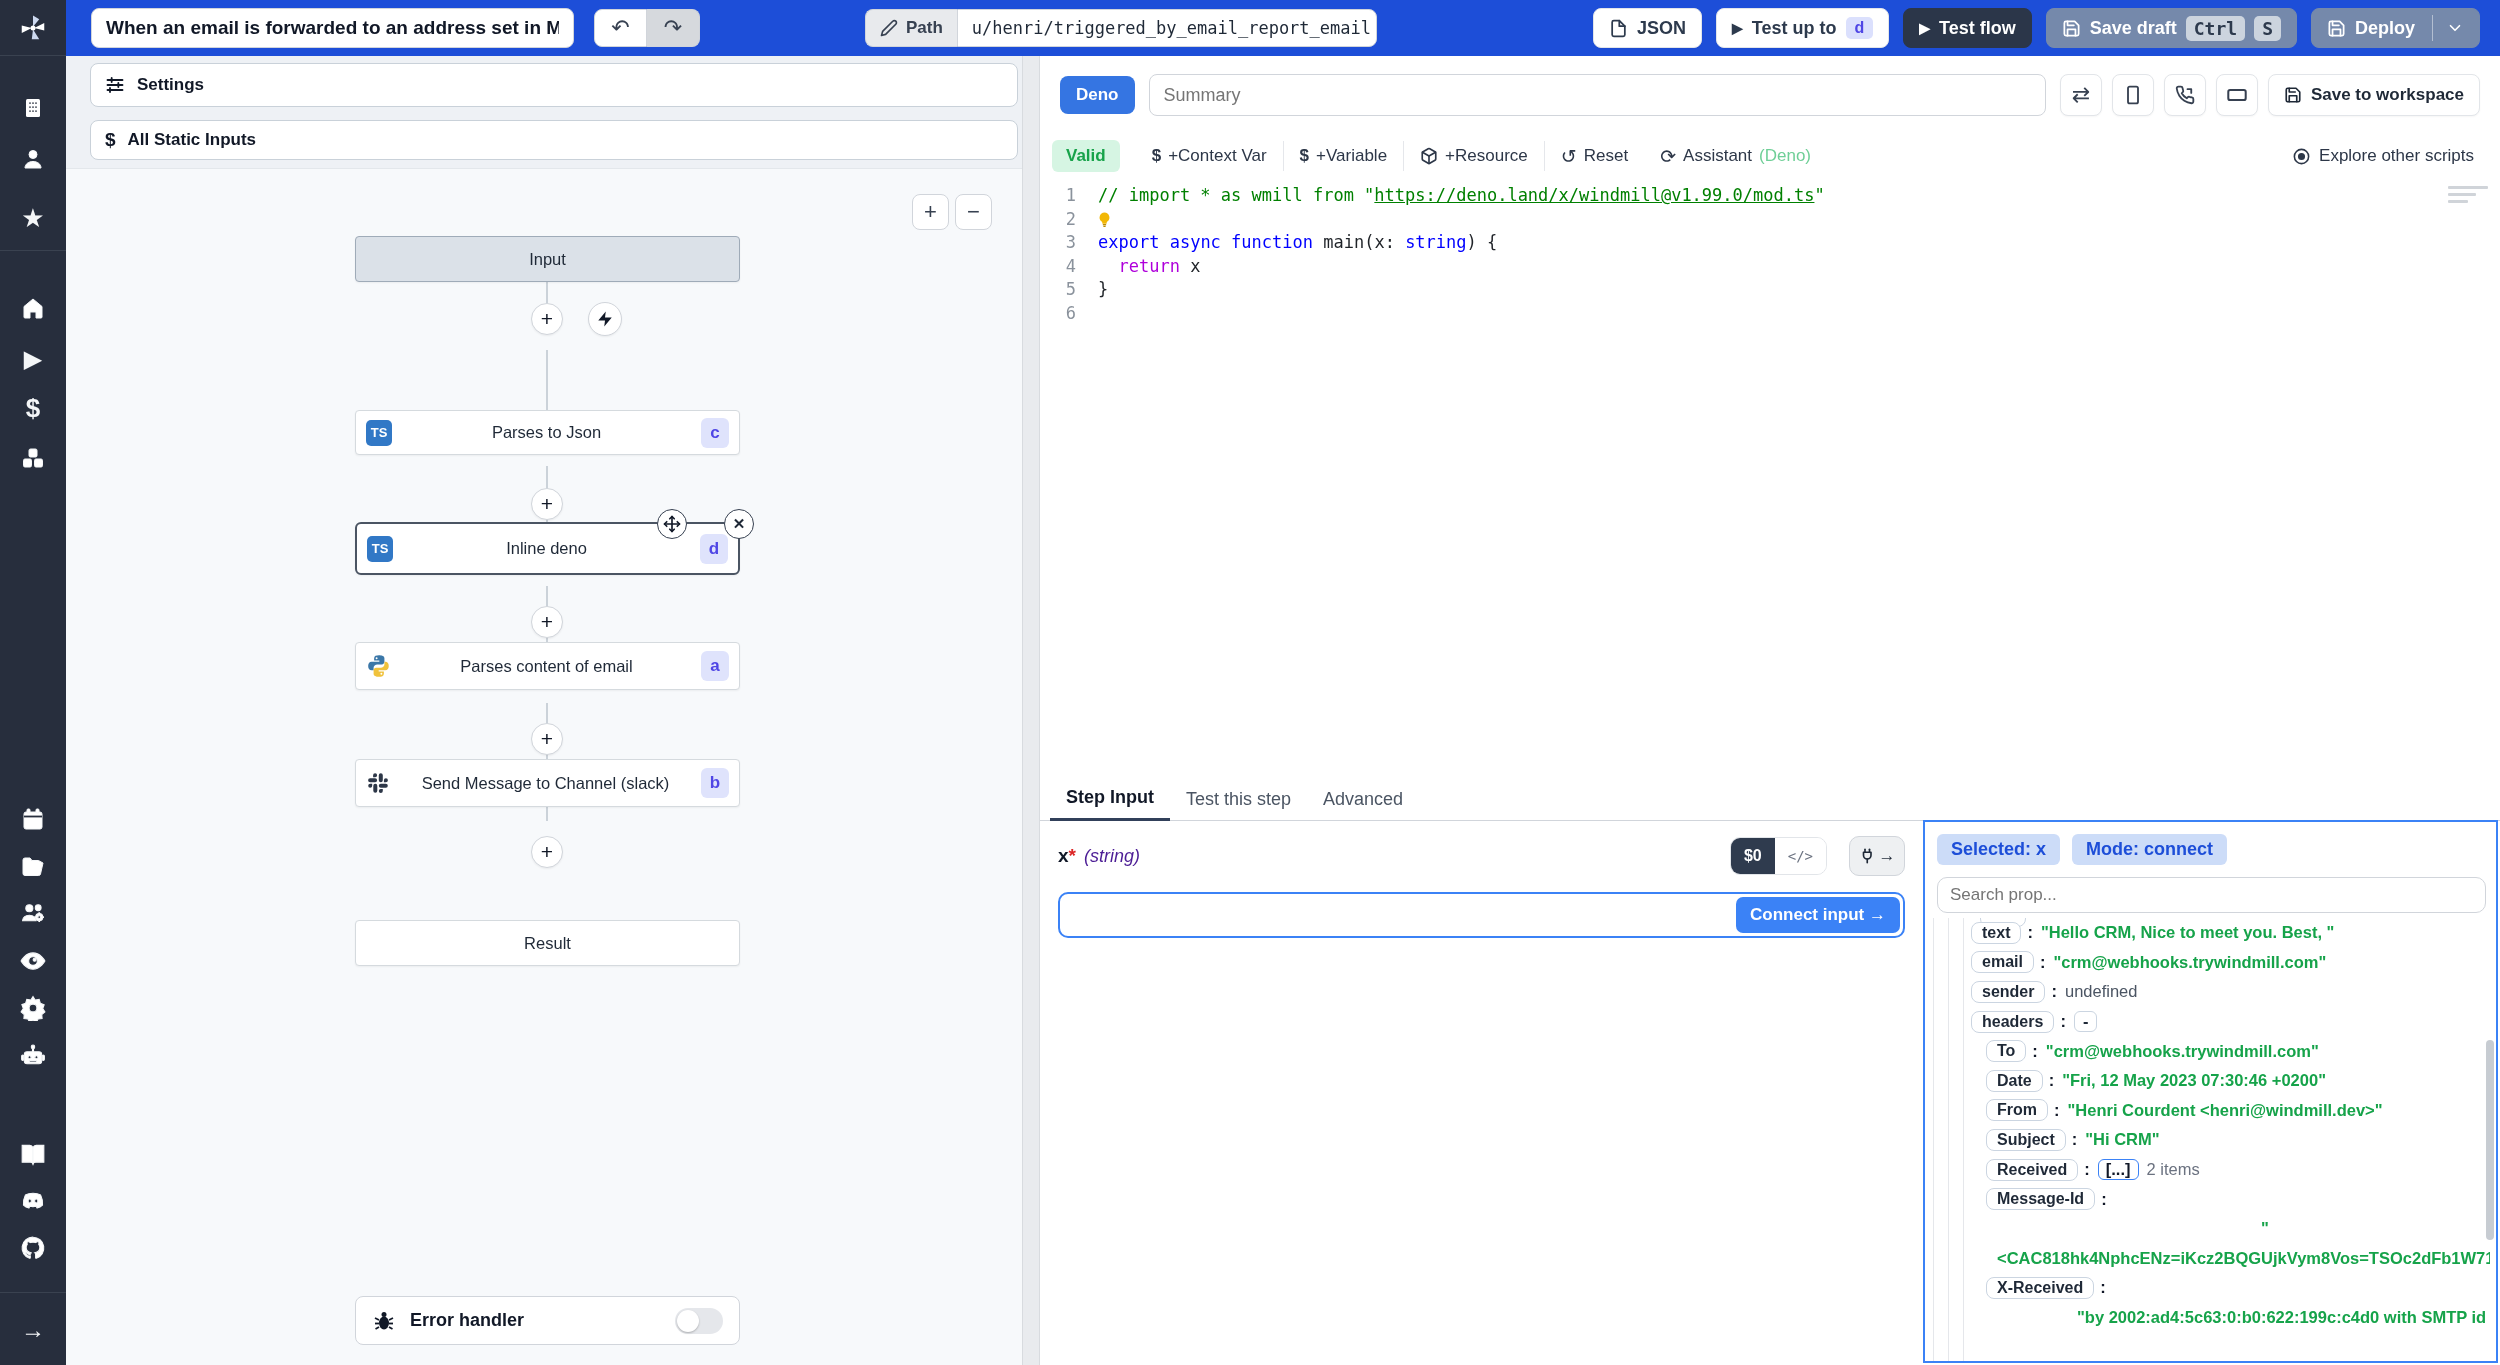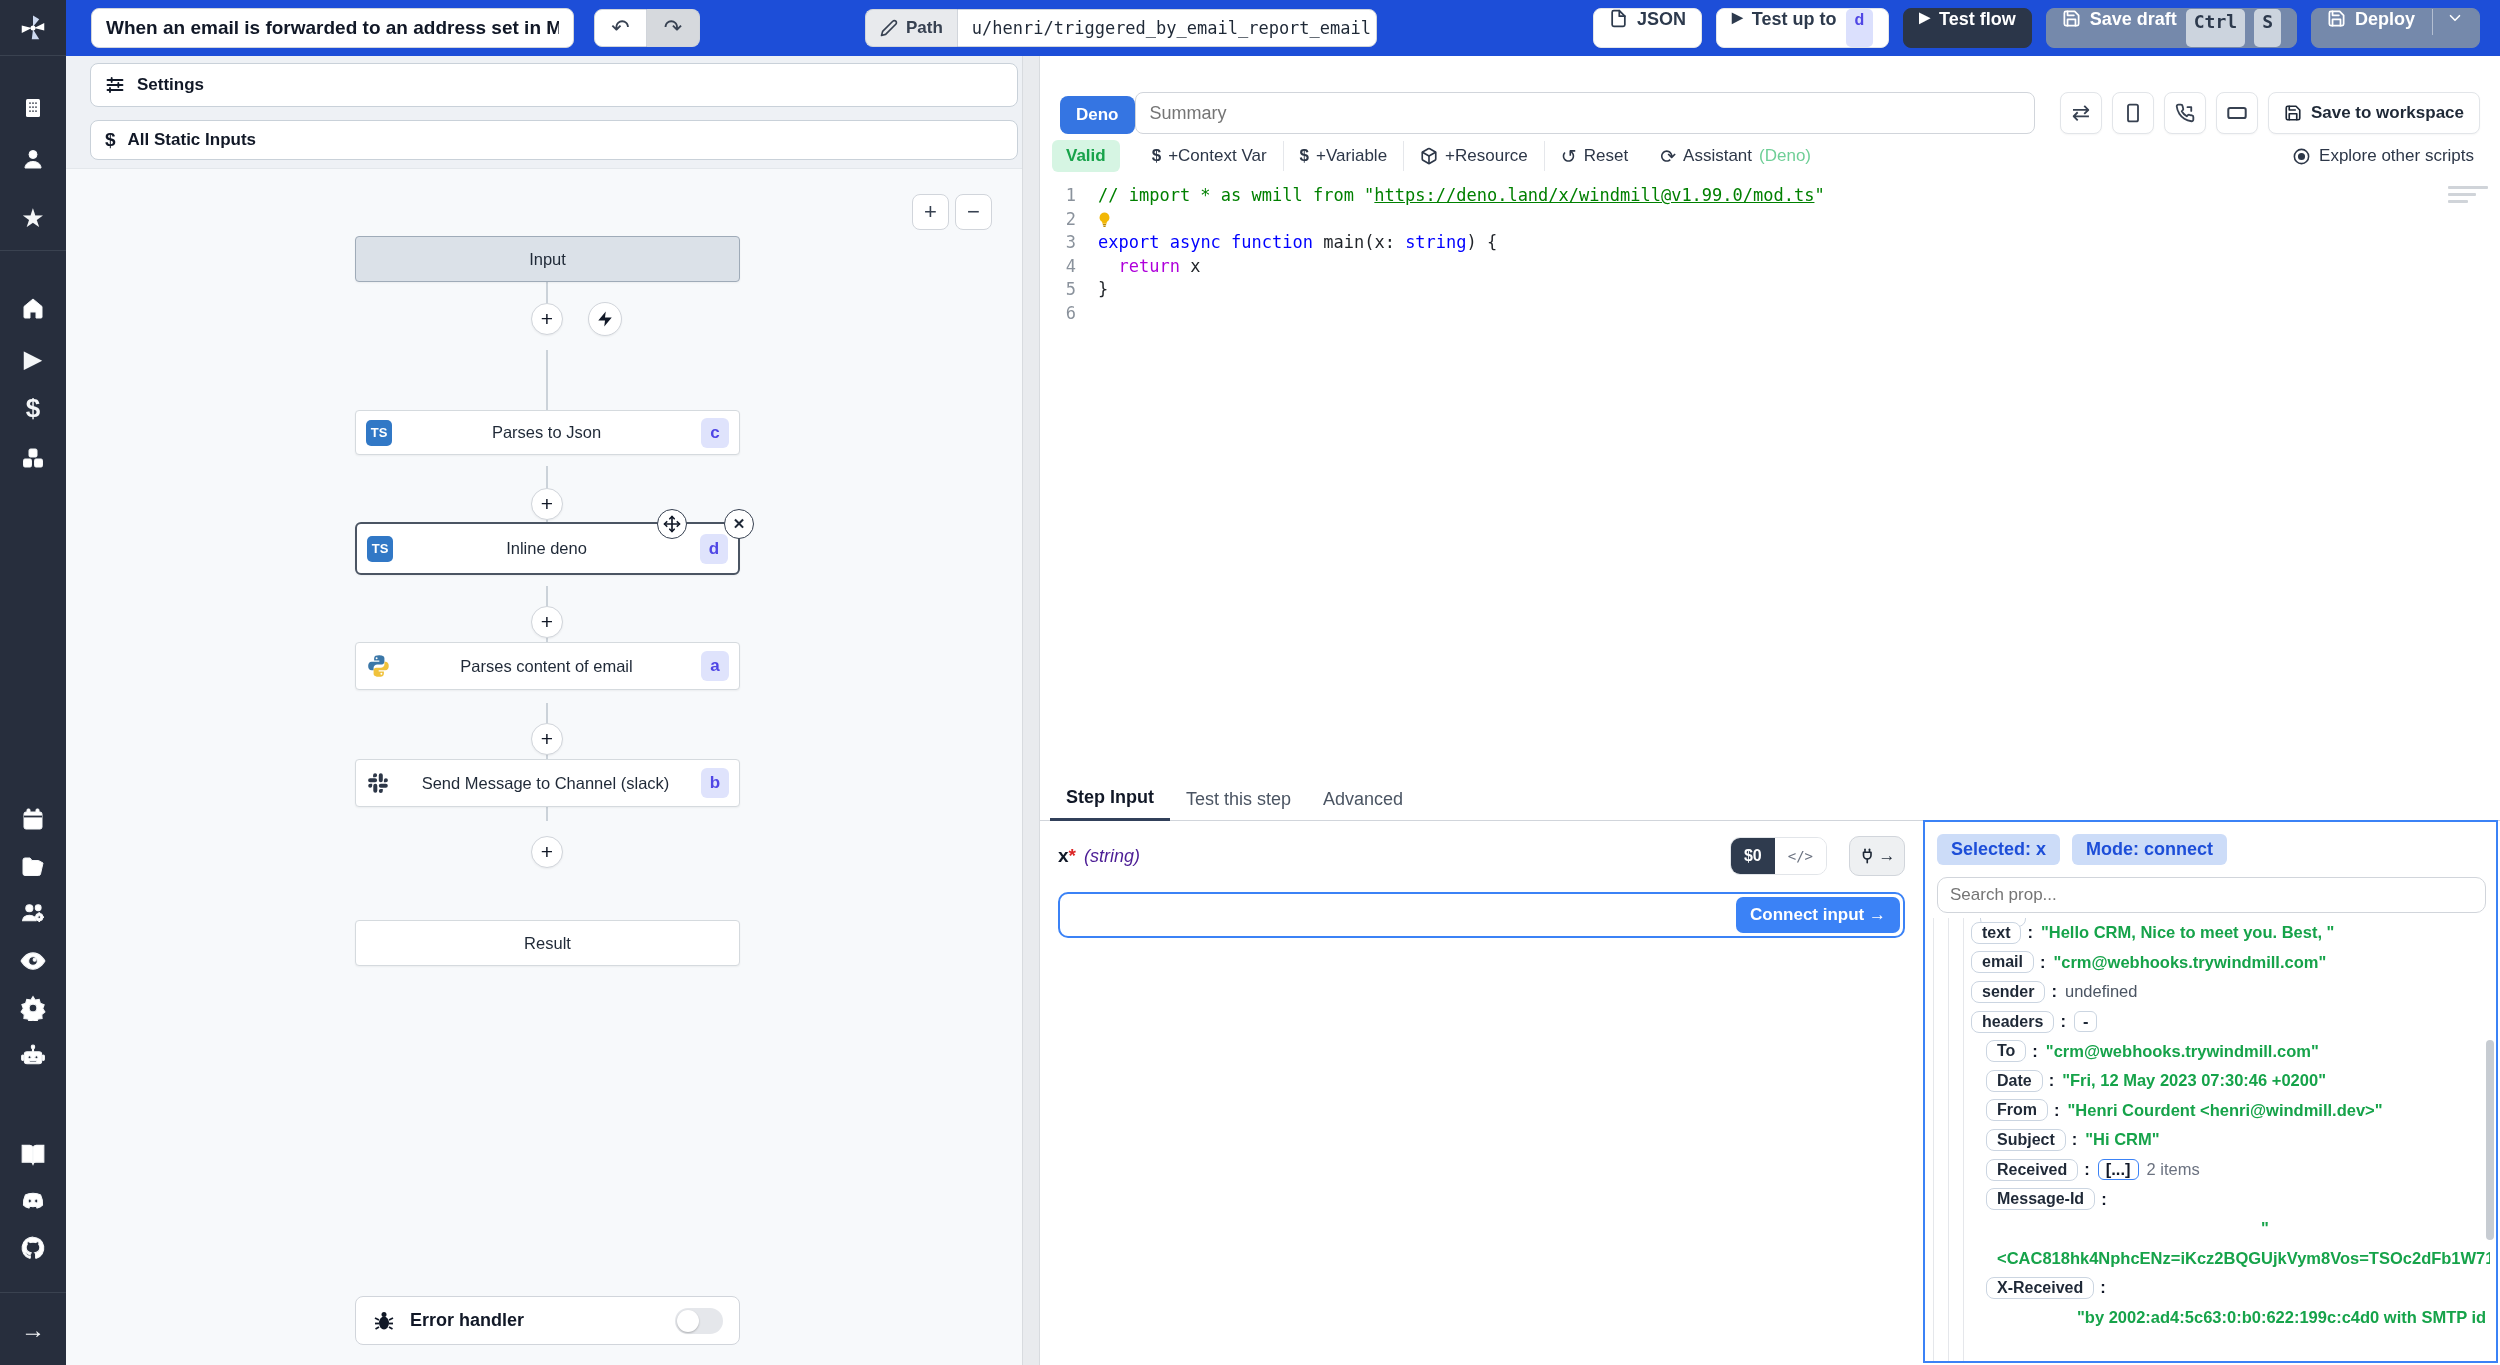--- a/index.html
+++ b/index.html
@@ -19,21 +19,21 @@
   .topbar { position:absolute; left:66px; top:0; right:0; height:56px; background:#1d4ed8; display:flex; align-items:center; z-index:20; }
   .title-input { position:absolute; left:25px; top:8px; width:483px; height:40px; border:1px solid #d1d5db; border-radius:8px; padding:0 14px; font-size:19px; font-weight:700; color:#111827; font-family:"Liberation Sans",sans-serif; }
   .undo-redo { position:absolute; left:528px; top:9px; display:flex; }
   .ur-btn { width:53px; height:38px; display:flex; align-items:center; justify-content:center; border:1px solid #d1d5db; font-size:22px; color:#374151; background:#fff; }
   .ur-btn.undo { border-radius:8px 0 0 8px; }
   .ur-btn.redo { border-radius:0 8px 8px 0; background:#d6d9dd; border-left:none; }
   .path-widget { position:absolute; left:799px; top:9px; height:38px; display:flex; align-items:stretch; }
   .path-label { display:flex; align-items:center; gap:8px; background:#e8eaed; border:1px solid #d1d5db; border-right:none; border-radius:8px 0 0 8px; padding:0 14px; font-size:17px; font-weight:600; color:#374151; }
   .path-value { display:flex; align-items:center; background:#fff; border:1px solid #d1d5db; border-radius:0 8px 8px 0; padding:0 14px; font-family:"DejaVu Sans Mono",monospace; font-size:17px; color:#1f2937; width:420px; }
   .tb-right { position:absolute; right:20px; top:8px; display:flex; gap:14px; align-items:center; }
-  .tb-btn { height:40px; display:flex; gap:9px; border-radius:8px; padding:0 15px; font-size:18px; font-weight:700; cursor:pointer; }
+  .tb-btn { height:40px; display:flex; align-items:center; gap:9px; border-radius:8px; padding:0 15px; font-size:18px; font-weight:700; cursor:pointer; }
   .tb-btn.light { background:#fff; border:1px solid #e2e5e9; color:#2d3a4d; box-shadow:0 1px 2px rgba(0,0,0,.04); }
   .tb-btn.dark { background:#2b3649; color:#fff; border:1px solid #2b3649; }
   .tb-btn.steel { background:#7589ab; color:#fff; border:1px solid #7589ab; }
   .chip-d { background:#dbe0fd; color:#4f46e5; border-radius:5px; padding:2px 9px; font-size:16px; font-weight:700; }
   .kbd { background:#ccd4de; color:#2d3a4d; border-radius:5px; padding:2px 8px; font-family:"DejaVu Sans Mono",monospace; font-size:18px; font-weight:700; }
   .deploy-sep { width:1px; height:26px; background:rgba(255,255,255,.45); margin:0 4px 0 8px; }
   .play-glyph { font-size:14px; }
 
   
   .flow-panel { position:absolute; left:66px; top:44px; width:956px; bottom:0; background:#eef1f5; }
@@ -52,21 +52,21 @@
   .node-tool { position:absolute; width:30px; height:30px; background:#fff; border:1.5px solid #374151; border-radius:50%; display:flex; align-items:center; justify-content:center; z-index:5; cursor:pointer; }
   .errcard { position:absolute; left:289px; width:385px; height:49px; background:#fff; border:1px solid #d1d5db; border-radius:8px; display:flex; align-items:center; gap:14px; padding:0 16px; font-size:18px; font-weight:700; color:#111827; }
   .toggle { margin-left:auto; width:48px; height:26px; background:#e5e7eb; border-radius:13px; position:relative; cursor:pointer; }
   .toggle .knob { position:absolute; left:2px; top:2px; width:22px; height:22px; background:#fff; border-radius:50%; box-shadow:0 1px 2px rgba(0,0,0,.25); }
 
   
   .vband { position:absolute; left:1022px; top:56px; width:18px; bottom:0; background:#e9ebee; border-left:1px solid #d8dbdf; border-right:1px solid #d8dbdf; }
 
   
   .right-panel { position:absolute; left:1040px; top:56px; right:0; bottom:0; background:#fff; }
-  .ed-header { position:absolute; left:0; right:0; top:0; height:78px; display:flex; align-items:flex-end; padding:0 20px; gap:0; }
+  .ed-header { position:absolute; left:0; right:0; top:0; height:78px; display:flex; align-items:center; padding:0 20px; gap:14px; }
   .deno-badge { background:#3575e2; color:#fff; font-size:17px; font-weight:700; border-radius:8px; padding:9px 16px; }
   .summary-input { flex:1; max-width:900px; height:42px; border:1px solid #d1d5db; border-radius:8px; padding:0 14px; font-size:18px; color:#111827; font-family:"Liberation Sans",sans-serif; }
   .hdr-icons { margin-left:auto; display:flex; gap:10px; align-items:center; }
   .icon-btn { width:42px; height:42px; background:#fff; border:1px solid #e2e5e9; border-radius:8px; display:flex; align-items:center; justify-content:center; color:#374151; cursor:pointer; box-shadow:0 1px 2px rgba(0,0,0,.04); }
   .save-ws { height:42px; display:flex; align-items:center; gap:9px; background:#fff; border:1px solid #e2e5e9; border-radius:8px; padding:0 15px; font-size:17px; font-weight:700; color:#1f2937; cursor:pointer; box-shadow:0 1px 2px rgba(0,0,0,.04); }
   .ed-toolbar { position:absolute; left:0; right:0; top:78px; height:44px; display:flex; align-items:center; padding:0 12px; gap:0; }
   .valid-badge { background:#d6f5e3; color:#17a34a; font-size:17px; font-weight:700; border-radius:6px; padding:6px 14px; margin-right:16px; }
   .tbi { display:flex; align-items:center; gap:7px; font-size:17px; color:#2d3748; padding:0 16px; cursor:pointer; white-space:nowrap; }
   .tbi .green { color:#6fcf97; }
   .tb-sep { width:1px; height:30px; background:#e5e7eb; }

